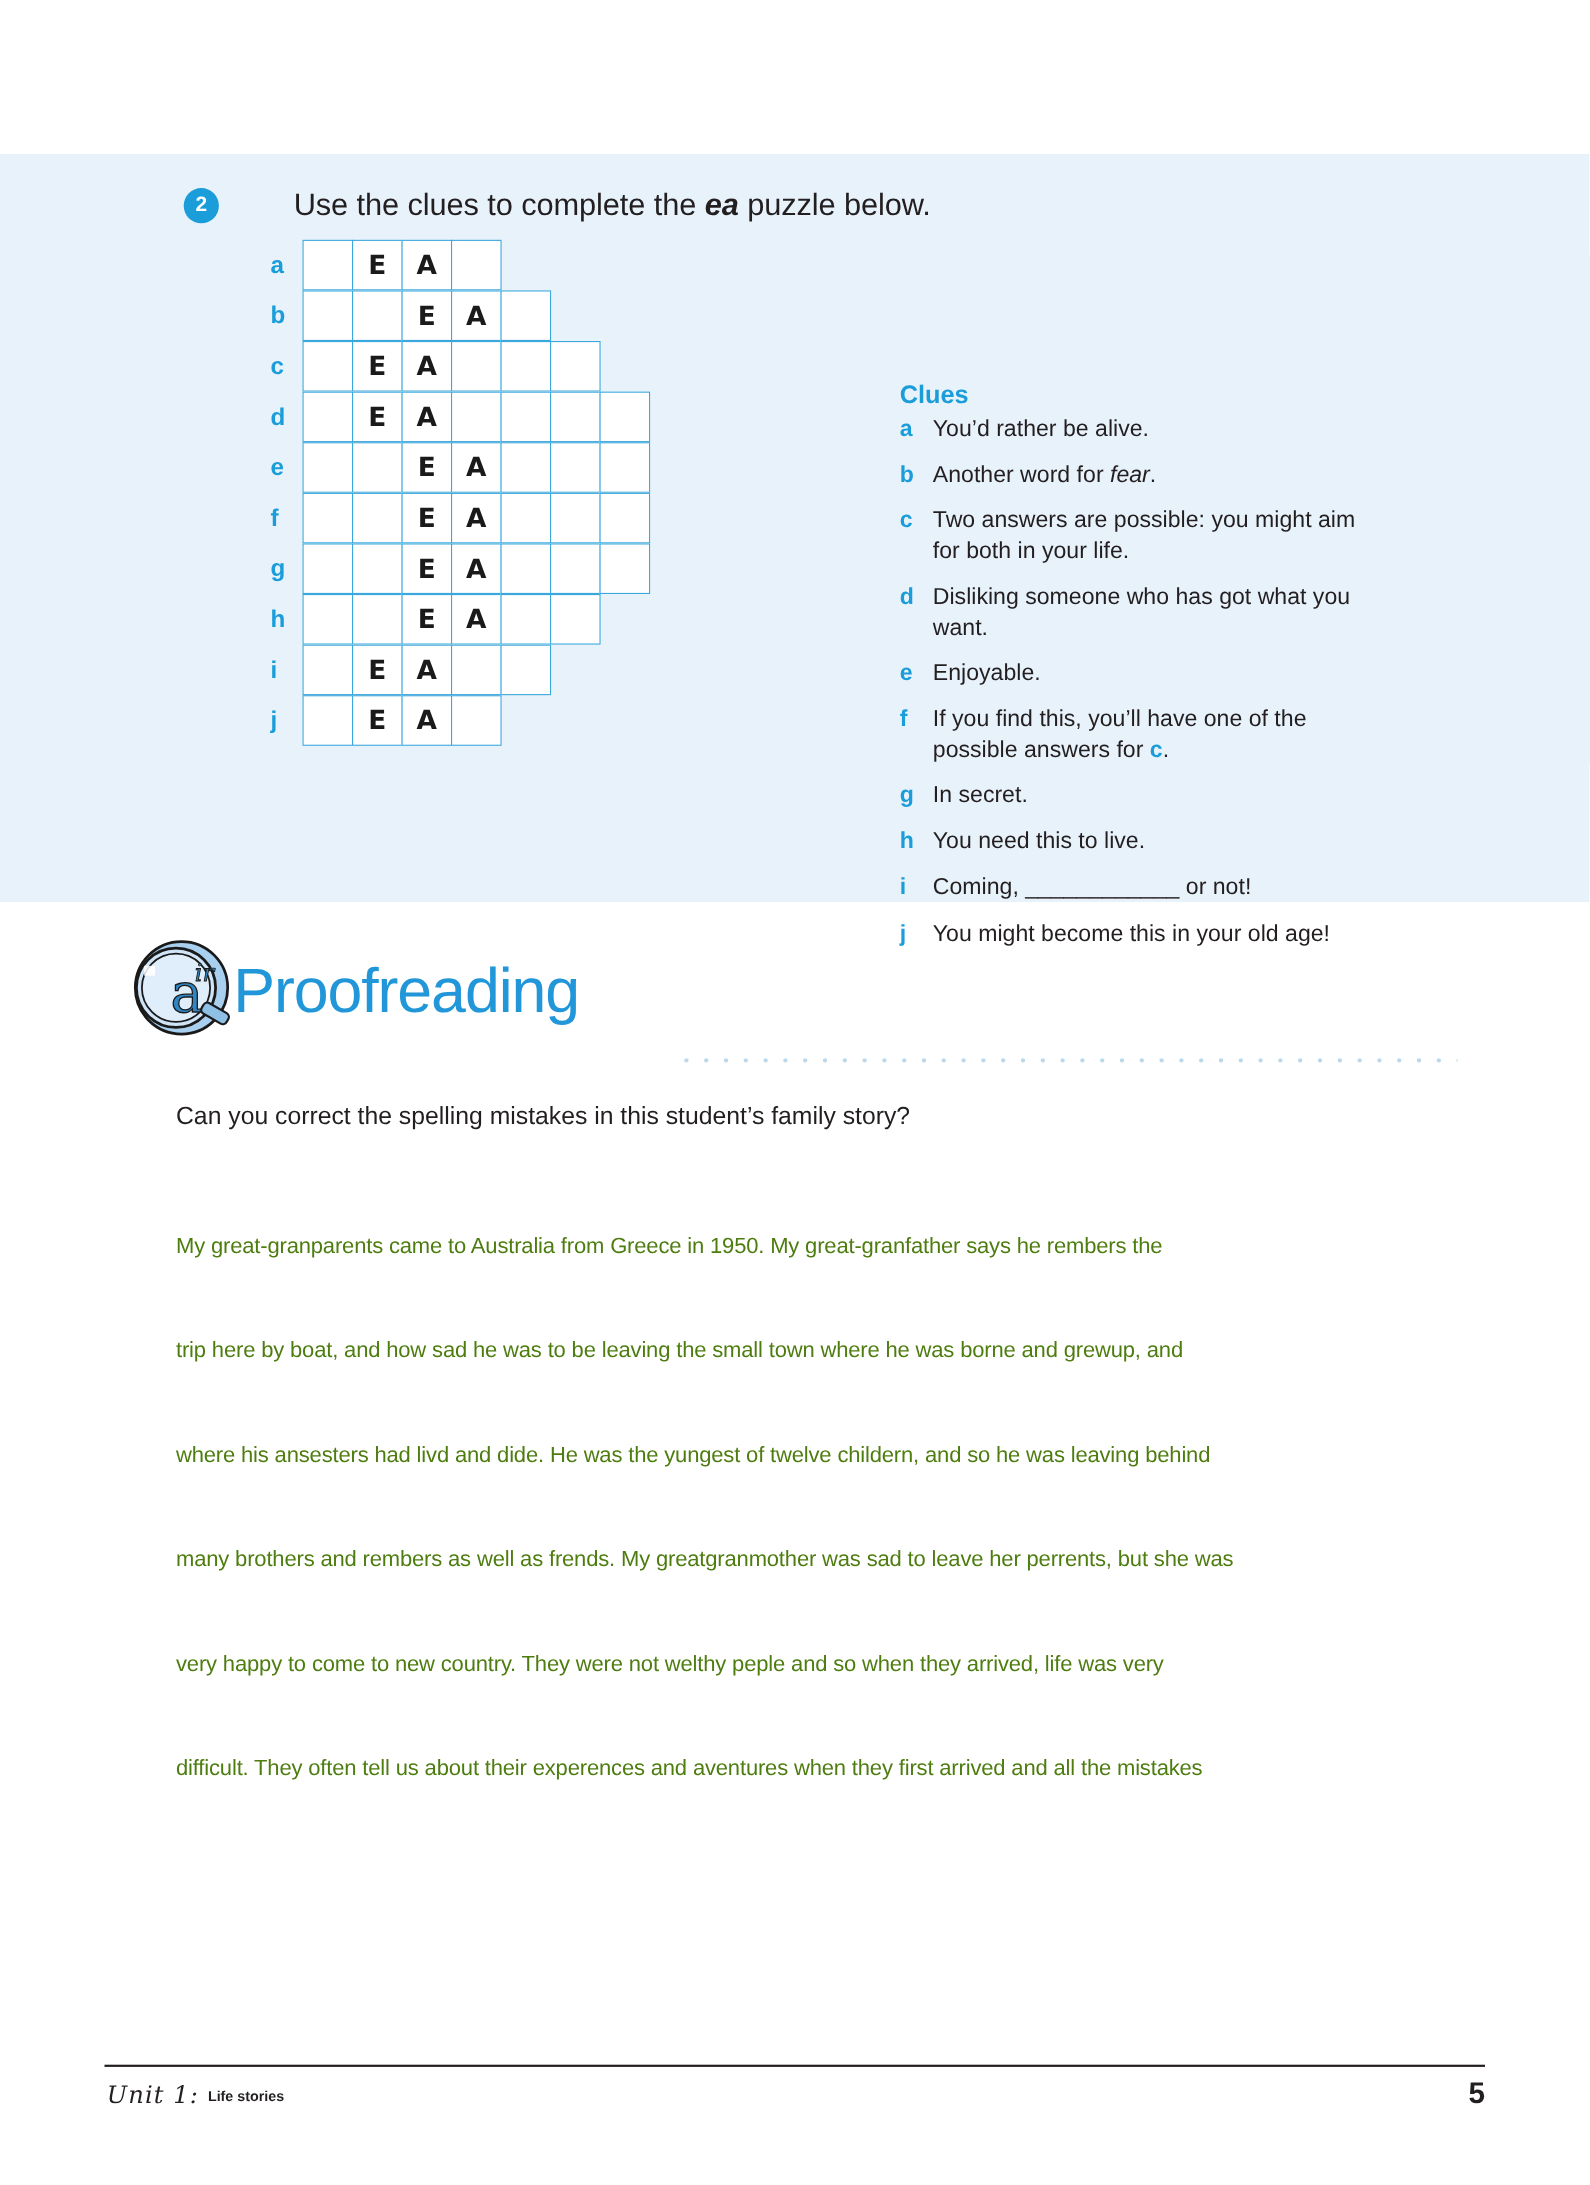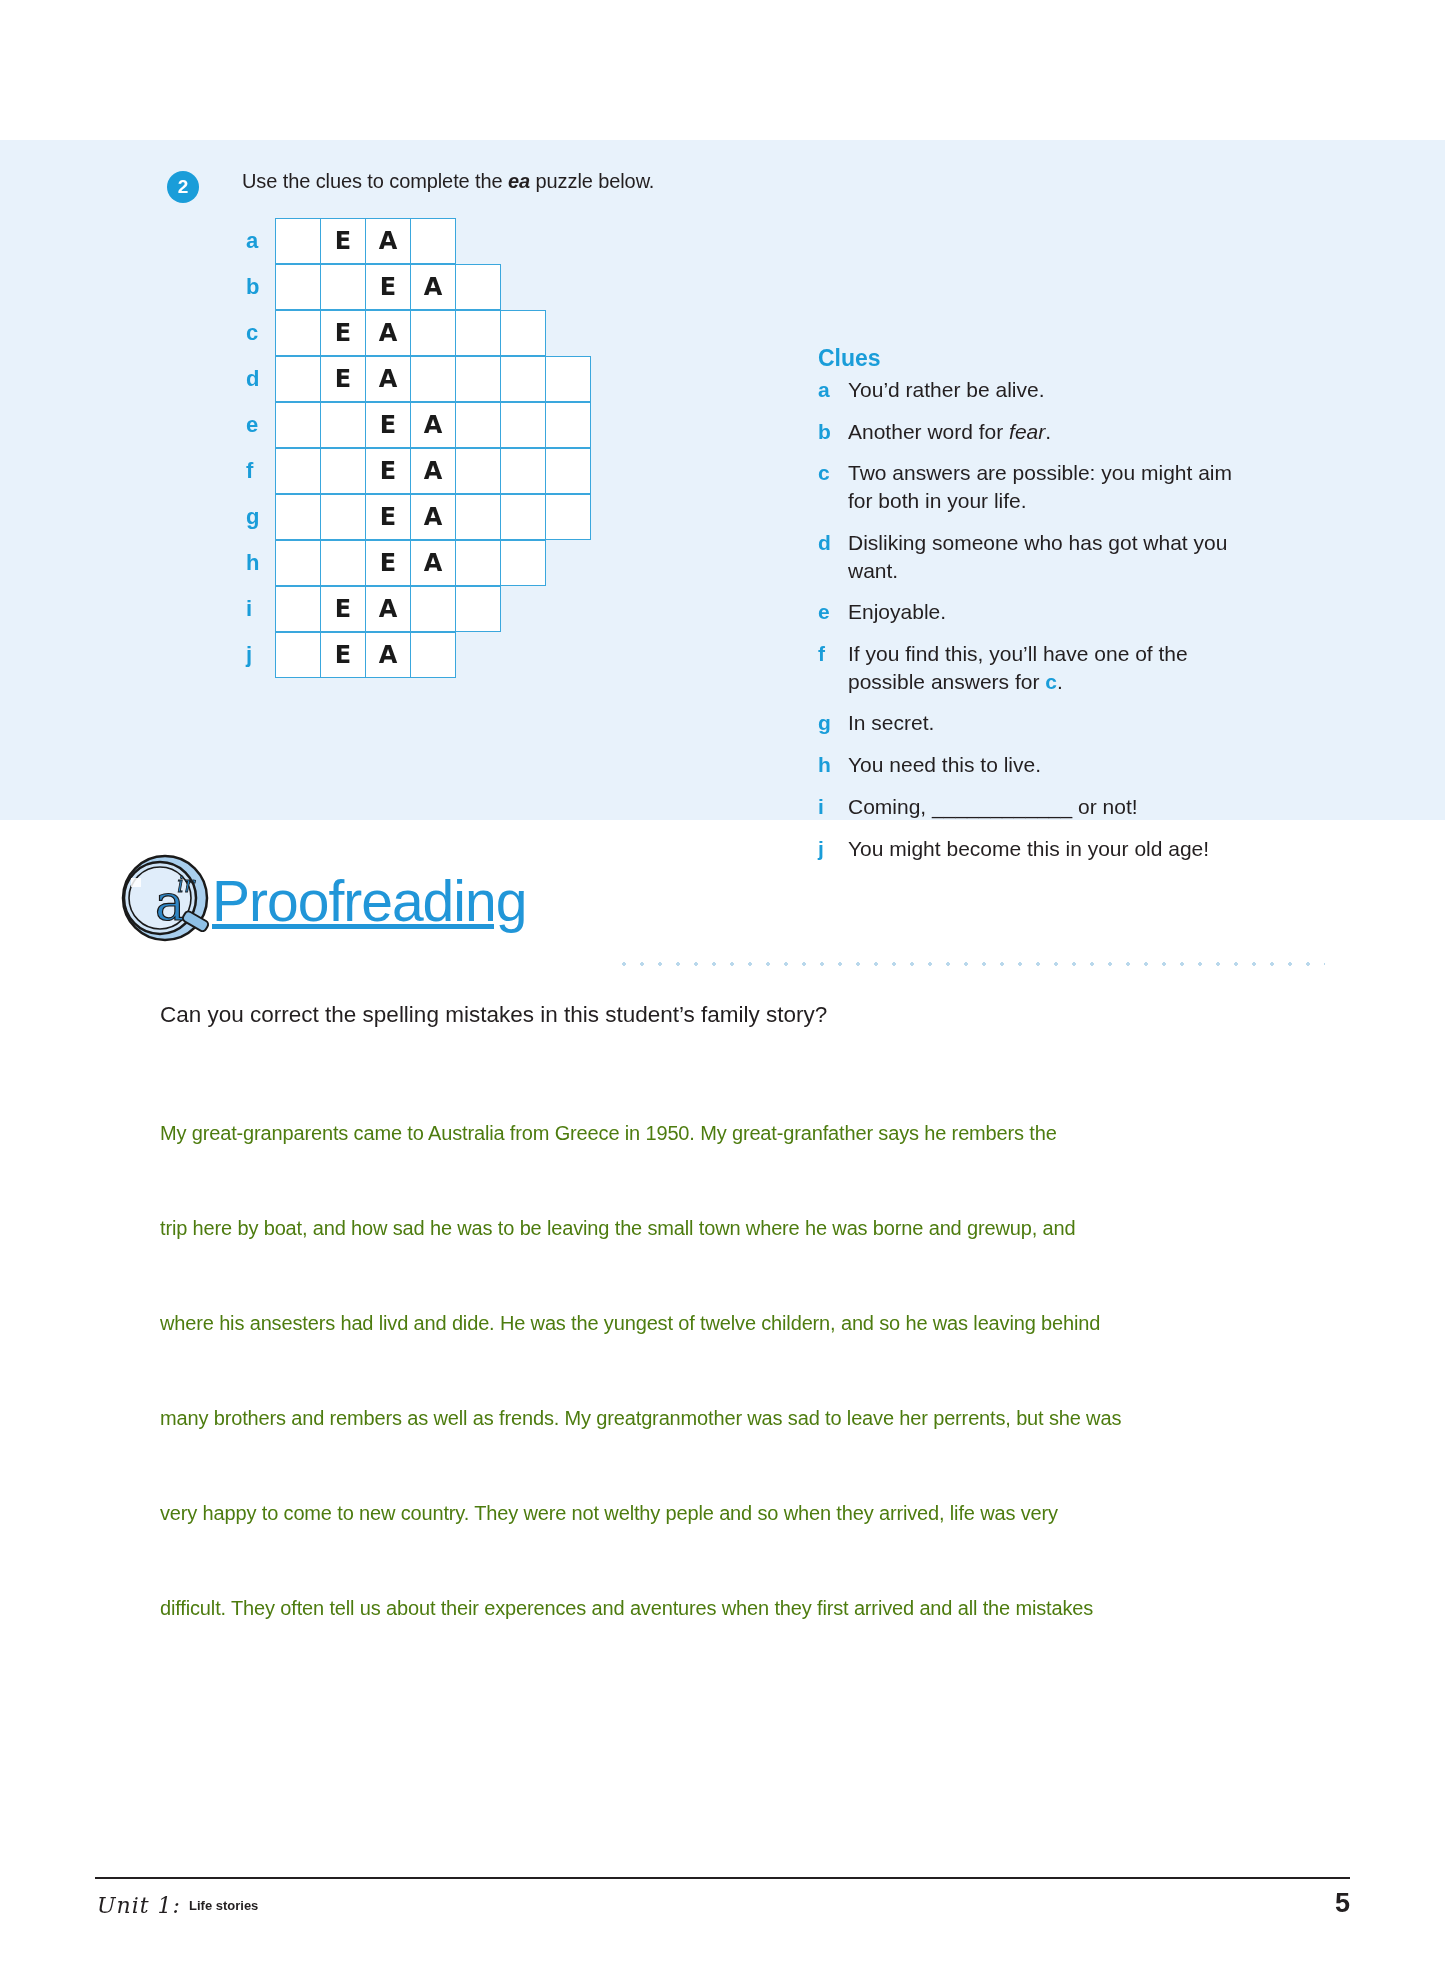--- a/index.html
+++ b/index.html
@@ -46,22 +46,22 @@
     color: #ffffff;
     font-size: 19px;
     font-weight: bold;
     display: flex;
     align-items: center;
     justify-content: center;
     flex: 0 0 auto;
     margin-top: 1px;
   }
   .ex-instr {
-    margin-left: 43px;
-    font-size: 20px;
+    margin-left: 68px;
+    font-size: 28px;
     color: #231f20;
     white-space: nowrap;
     letter-spacing: -0.1px;
   }
   .ex-instr .ea {
     font-weight: bold;
     font-style: italic;
   }
 
   
@@ -143,21 +143,20 @@
     display: flex;
     align-items: center;
   }
   .pf-logo { width: 105px; height: 105px; flex: 0 0 auto; }
   .pf-title {
     font-size: 57px;
     color: #2196d8;
     margin-left: -8px;
     letter-spacing: -1px;
     font-family: "Liberation Sans", sans-serif;
-    text-decoration: underline;
   }
   .pf-dots {
     position: absolute;
     left: 615px;
     top: 960px;
     width: 710px;
     height: 8px;
     background-image: radial-gradient(circle, #b9d8ec 1.7px, rgba(0,0,0,0) 2px);
     background-size: 18px 8px;
     background-repeat: repeat-x;

